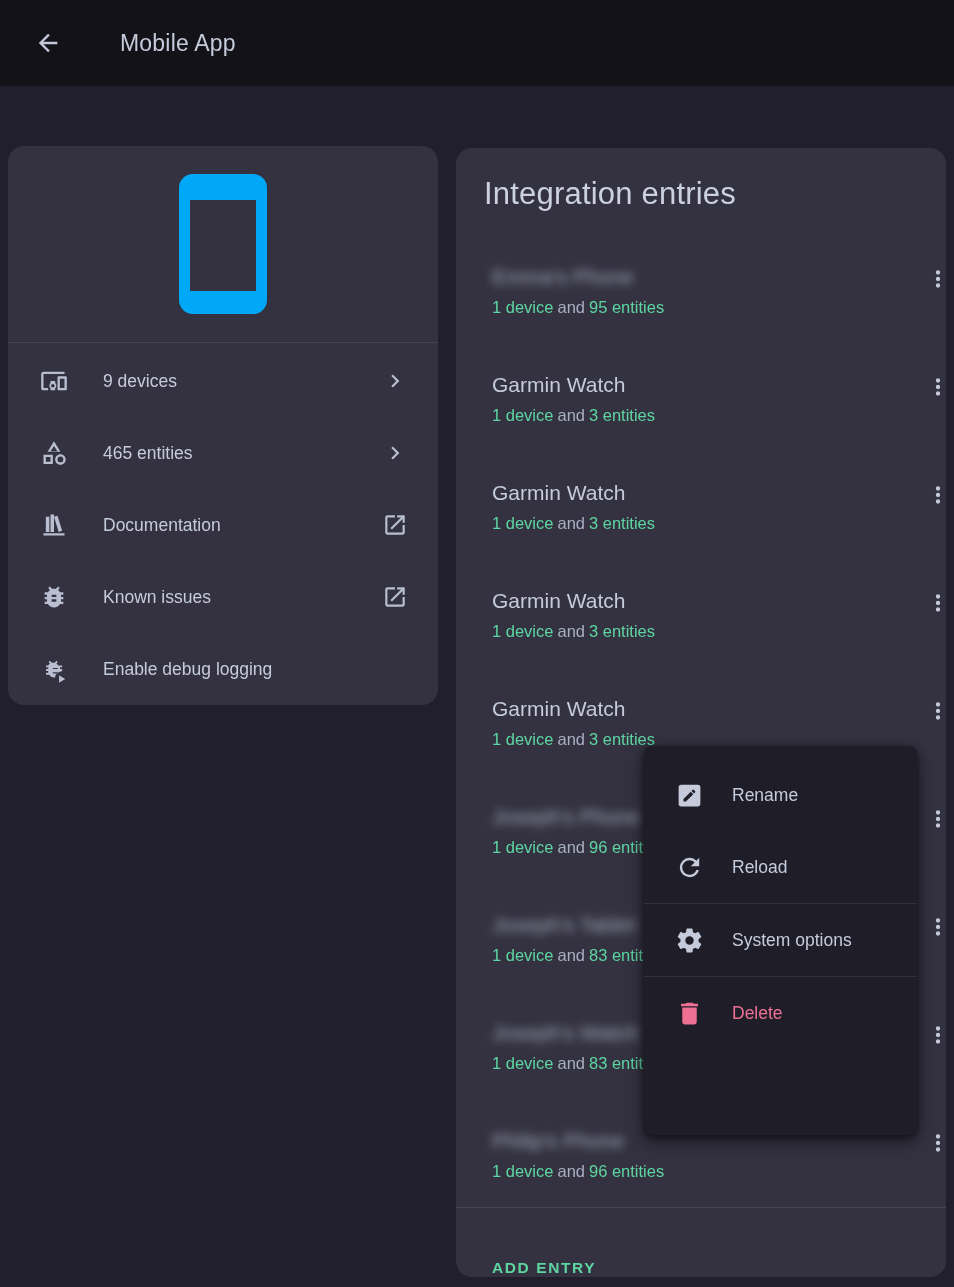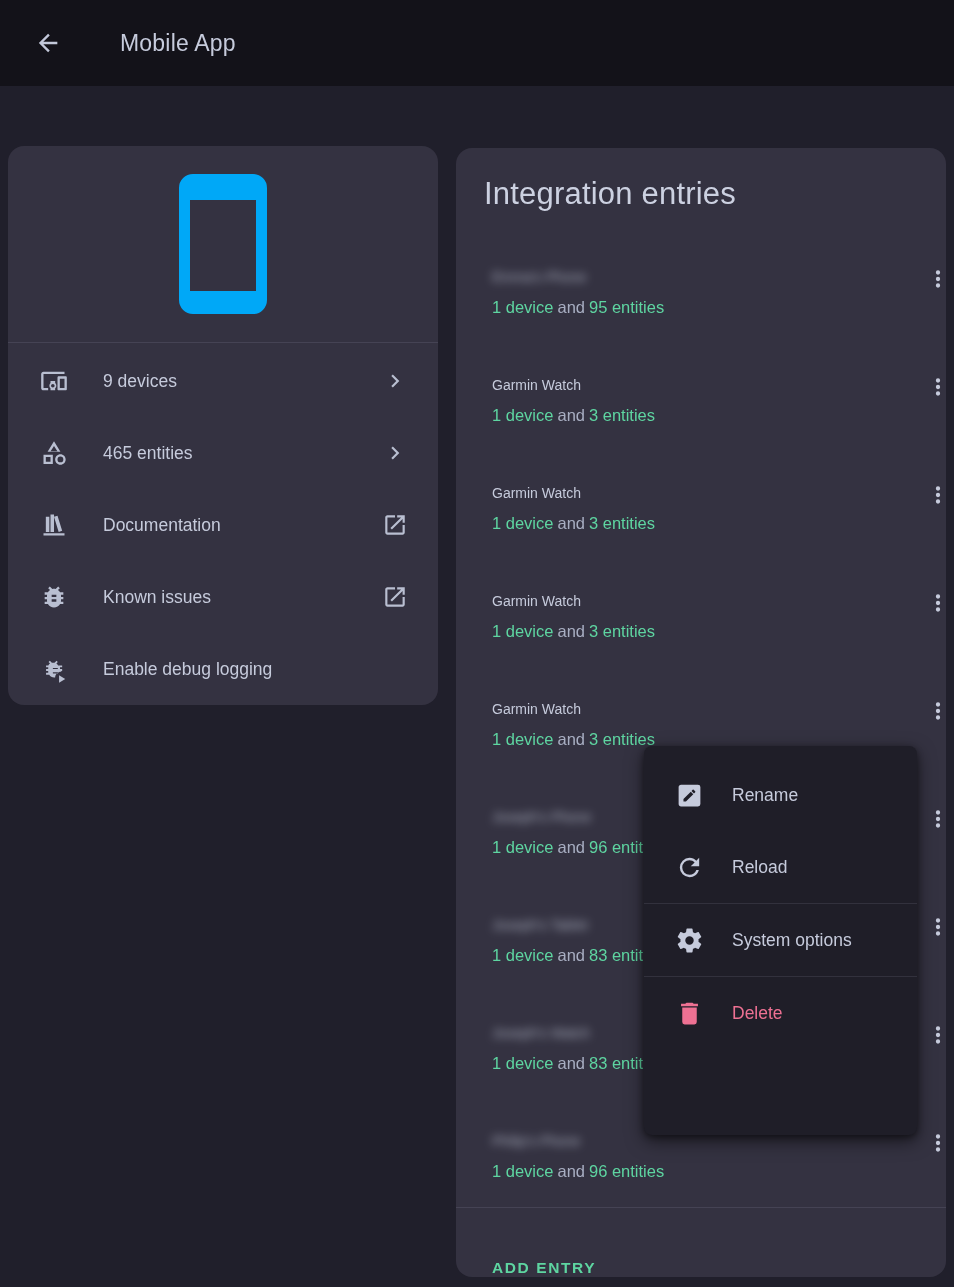--- a/index.html
+++ b/index.html
@@ -31,21 +31,21 @@
   .info-row .lead-icon { width:28px; height:28px; fill:#b9bfd1; margin-left:32px; }
   .info-row .row-label { margin-left:35px; font-size:17.5px; color:#c6cbdc; }
   .info-row .trail-icon { position:absolute; right:30px; width:26px; height:26px;
     fill:#b9bfd1; }
 
   
   .entries-title { padding:28px 0 0 28px; font-size:31px; font-weight:400;
     color:#ccd1e1; letter-spacing:.2px; }
   .entries-list { position:absolute; left:0; top:92px; width:540px; }
   .entry { position:relative; height:108px; padding:26px 0 0 36px; }
-  .entry-name { font-size:14px; color:#c6cbdc; line-height:22px; width:fit-content;text-align:right; }
+  .entry-name { font-size:21px; color:#c6cbdc; line-height:22px; width:fit-content;text-align:right; }
   .entry-name.redacted { filter: blur(5px); opacity:.85; color:#b6bccc; }
   .entry-sub { margin-top:9px; font-size:16.5px; line-height:20px; }
   .entry-sub .lnk { color:#5ed5a1; cursor:pointer; }
   .entry-sub .conn { color:#a8aec2; margin:0 4px; }
   .dots-btn { position:absolute; top:15px; right:34px; width:48px; height:48px;
     display:flex; align-items:center; justify-content:center; cursor:pointer; }
   .dots-btn svg { width:26px; height:26px; fill:#c6cbdc; }
   .add-divider { position:absolute; left:0; top:1059px; width:490px; height:1px;
     background:rgba(225,230,255,.10); }
   .add-row { position:absolute; left:0; top:1060px; width:490px; height:69px;

